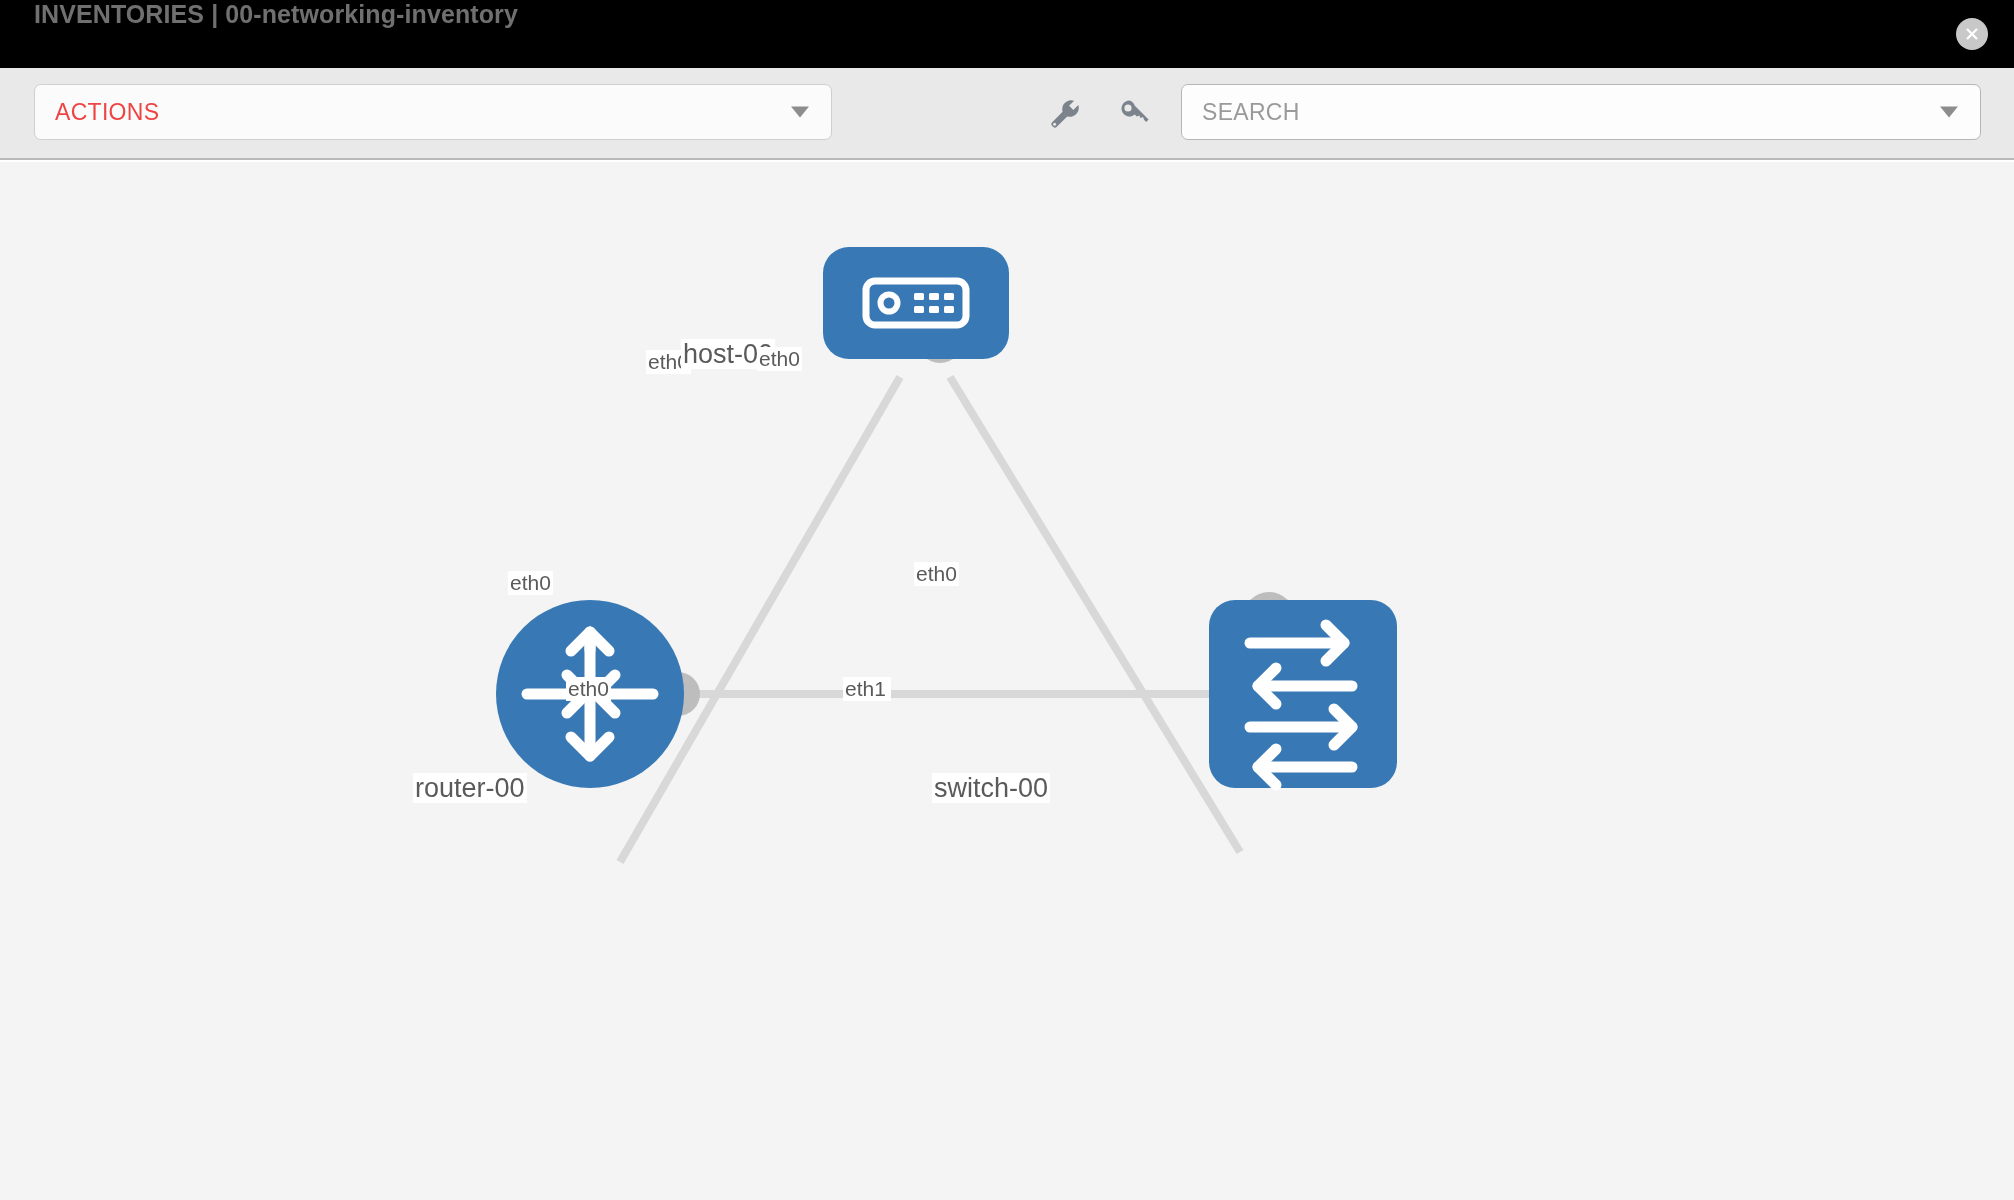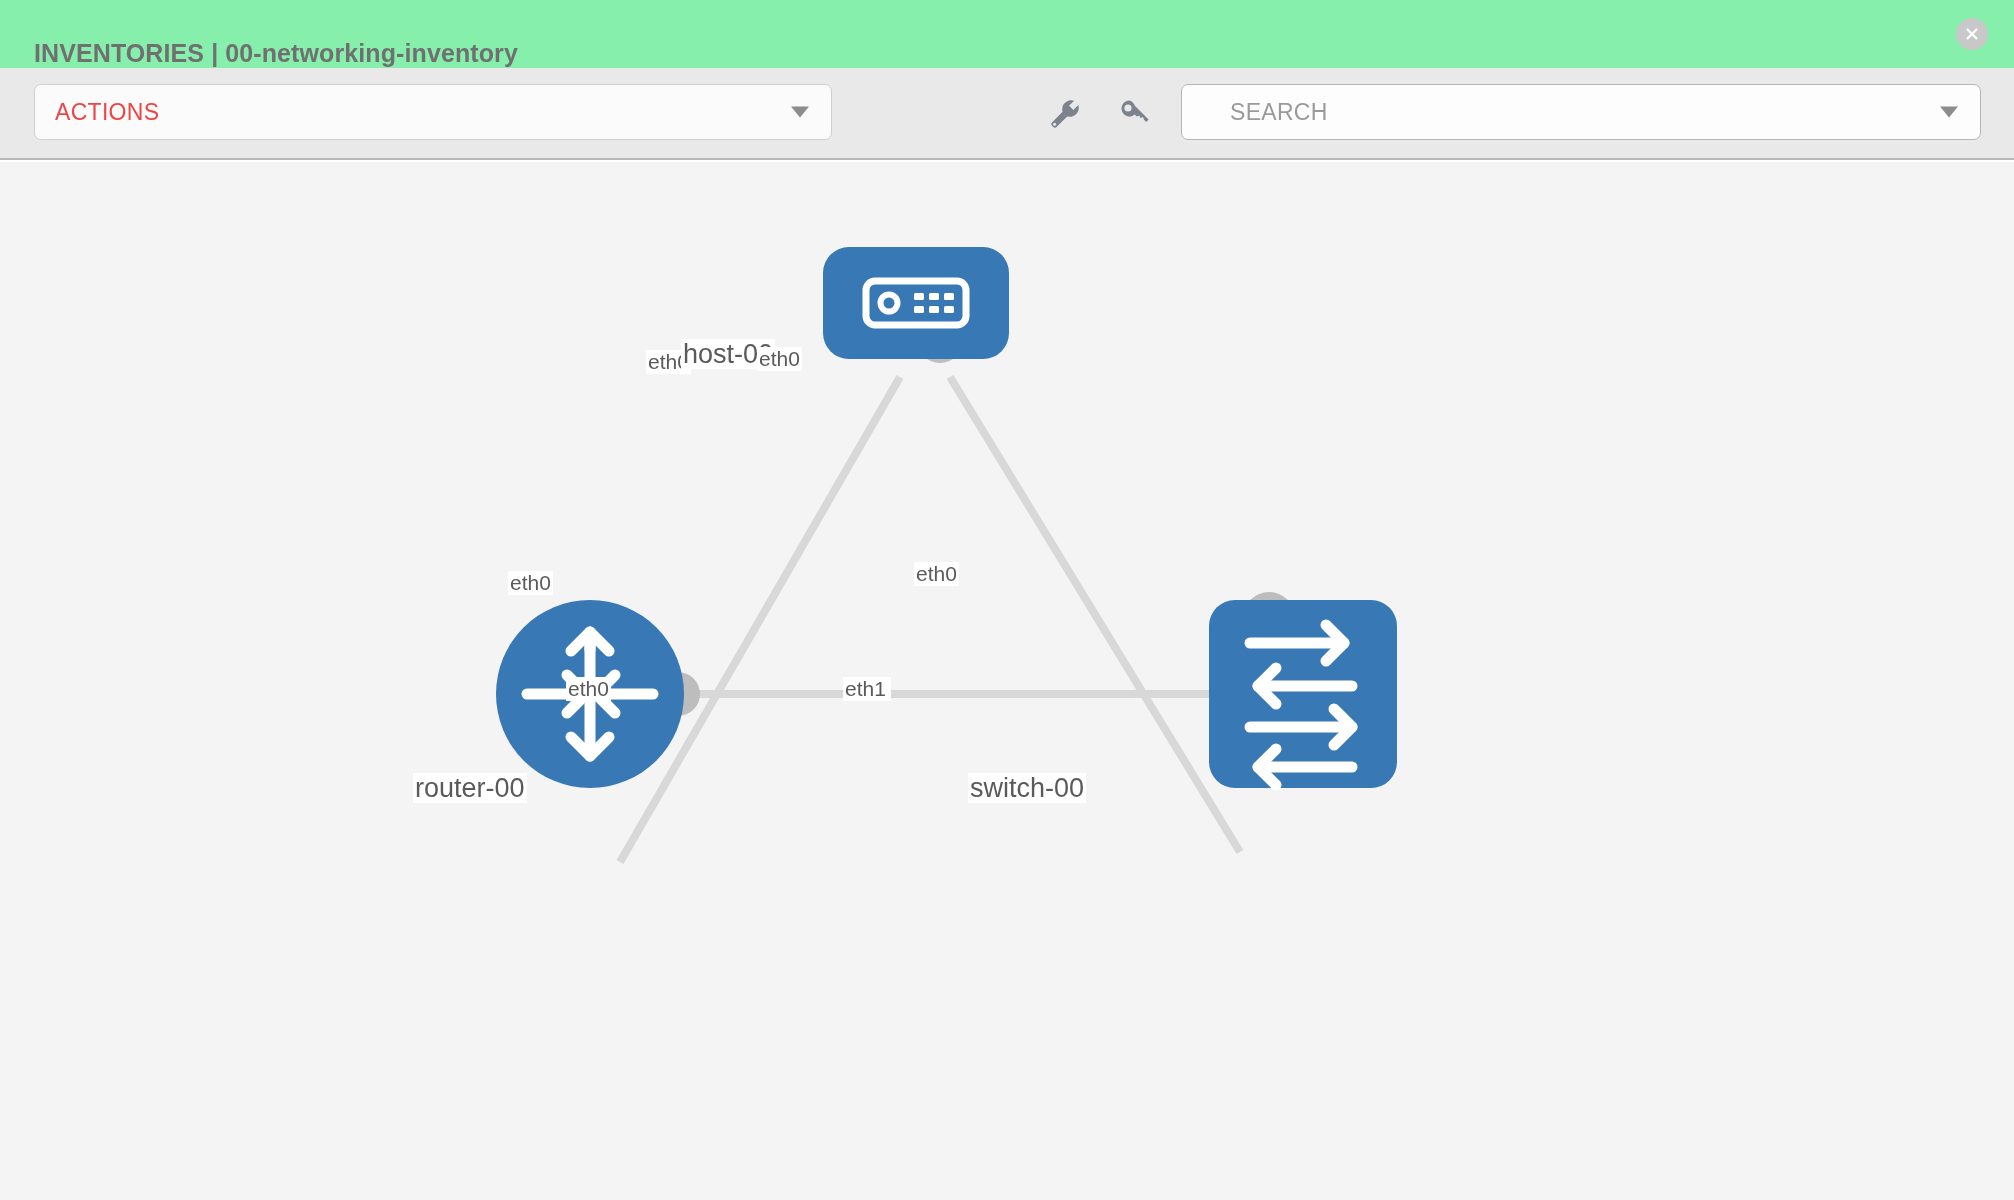--- a/index.html
+++ b/index.html
@@ -18,23 +18,23 @@
     height: 1200px;
     background: #ffffff;
   }
 
   
   .header {
     position: absolute;
     left: 0; top: 0;
     width: 2014px;
     height: 68px;
-    background: #86efac;
-    display: flex;
-    align-items: flex-end;
+    background: #000000;
+    display: flex;
+    align-items: flex-start;
   }
   .page-title {
     margin-left: 34px;
     font-size: 25px;
     font-weight: bold;
     color: #707070;
     letter-spacing: 0.1px;
     white-space: nowrap;
   }
   .close-btn {
@@ -114,21 +114,20 @@
     left: 1181px;
     top: 16px;
     width: 800px;
     height: 56px;
     background: #fdfdfd;
     border: 1px solid #b6b6b6;
     border-radius: 7px;
     display: flex;
     align-items: center;
     cursor: text;
-    padding-left: 28px;
   }
   .search-box .search-text {
     margin-left: 20px;
     font-size: 23px;
     color: #9a9a9a;
     letter-spacing: 0.3px;
   }
 
   
   .canvas {
@@ -342,18 +341,18 @@
     <div class="lbl edge-lbl" style="left:914px; top:400px;">eth0</div>
 
     <div class="lbl edge-lbl" style="left:566px; top:515px;">eth0</div>
 
     <div class="lbl edge-lbl" style="left:858px; top:515px;">eth</div>
 
     <div class="lbl edge-lbl" style="left:843px; top:515px;">eth1</div>
 
     <div class="lbl node-lbl" style="left:413px; top:611px;">router-00</div>
 
-    <div class="lbl node-lbl" style="left:968px; top:611px;">switch-00</div>
+    <div class="lbl node-lbl" style="left:932px; top:611px;">switch-00</div>
 
   </div>
 
 
 </div>
 
 </body></html>

